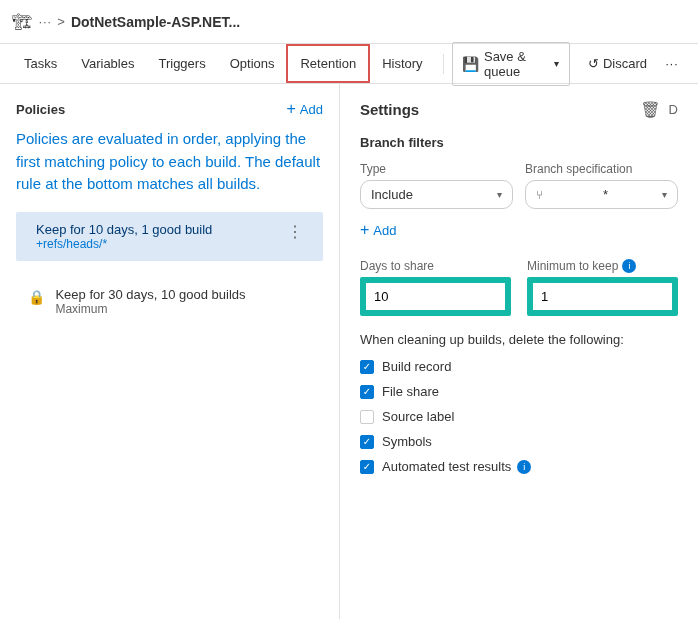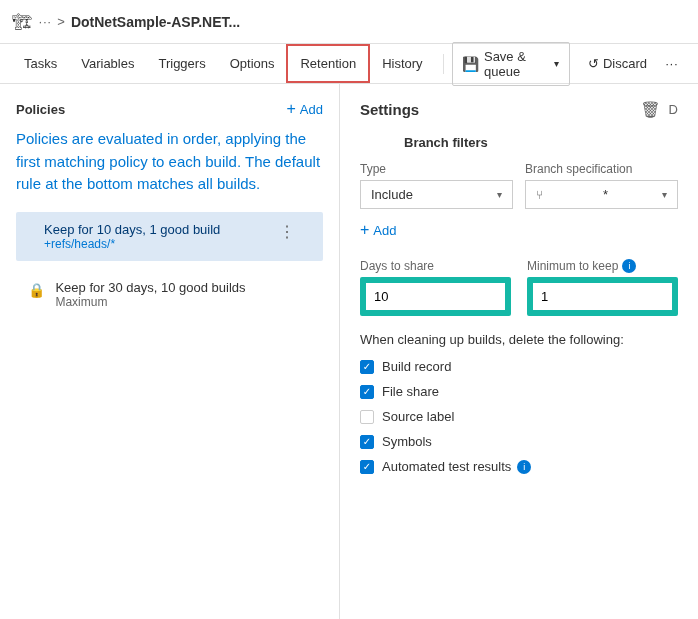--- a/index.html
+++ b/index.html
@@ -26,48 +26,48 @@
     .main-content { display: flex; height: calc(619px - 84px); }
 
     
     .left-panel { width: 340px; border-right: 1px solid #e0e0e0; padding: 16px; overflow-y: auto; flex-shrink: 0; }
     .left-panel-header { display: flex; align-items: center; justify-content: space-between; margin-bottom: 10px; }
     .left-panel-title { font-size: 13px; font-weight: 600; }
     .add-btn { display: flex; align-items: center; color: #0078d4; cursor: pointer; font-size: 13px; }
     .add-btn-icon { font-size: 16px; margin-right: 4px; font-weight: 300; }
     .policy-desc { font-size: 15px; color: #0078d4; line-height: 1.5; margin-bottom: 16px; }
 
-    .policy-item { padding: 10px 28px; border-radius: 2px; margin-bottom: 9px; cursor: pointer; display: flex; align-items: flex-start; justify-content: space-between; }
+    .policy-item { padding: 10px 20px; border-radius: 2px; margin-bottom: 16px; cursor: pointer; display: flex; align-items: flex-start; justify-content: space-between; }
     .policy-item.selected { background: #dce8f5; }
     .policy-item-content { flex: 1; }
     .policy-item-title { font-size: 13px; font-weight: 500; color: #0052a5; }
     .policy-item.selected .policy-item-title { color: #003a73; }
     .policy-item-subtitle { font-size: 12px; color: #0078d4; }
     .policy-item-menu { color: #666; font-size: 16px; cursor: pointer; }
 
     .policy-item-locked { display: flex; align-items: flex-start; padding: 10px 12px; }
     .lock-icon { margin-right: 10px; margin-top: 2px; font-size: 14px; color: #666; }
     .policy-item-locked-content .policy-item-title { color: #333; font-weight: 500; }
     .policy-item-locked-content .policy-item-subtitle { font-size: 12px; color: #666; }
 
     
     .right-panel { flex: 1; padding: 16px 20px; overflow-y: auto; }
     .right-panel-header { display: flex; align-items: center; justify-content: space-between; margin-bottom: 16px; }
     .right-panel-title { font-size: 15px; font-weight: 600; }
     .right-panel-actions { display: flex; align-items: center; }
     .delete-icon { color: #666; cursor: pointer; margin-right: 8px; font-size: 16px; }
     .settings-more { color: #666; cursor: pointer; }
 
-    .section-title { font-size: 13px; font-weight: 600; margin-bottom: 12px; margin-left: 44px; }
+    .section-title { font-size: 13px; font-weight: 600; margin-bottom: 12px; }
 
     .filter-row { display: flex; align-items: flex-start; margin-bottom: 12px; }
     .filter-col { flex: 1; margin-right: 12px; }
     .filter-col:last-child { margin-right: 0; }
     .filter-label { font-size: 12px; color: #666; margin-bottom: 4px; }
-    .select-box { display: flex; align-items: center; justify-content: space-between; border: 1px solid #ccc; border-radius: 0; padding: 6px 10px; cursor: pointer; background: #fff; font-size: 13px; }
+    .select-box { display: flex; align-items: center; justify-content: space-between; border: 1px solid #ccc; border-radius: 10px; padding: 6px 10px; cursor: pointer; background: #fff; font-size: 13px; }
     .select-arrow { font-size: 10px; color: #666; }
 
     .branch-icon { margin-right: 6px; font-size: 12px; color: #666; }
 
     .add-filter-btn { display: flex; align-items: center; color: #0078d4; cursor: pointer; font-size: 13px; margin-bottom: 20px; }
 
     .field-row { display: flex; align-items: flex-start; margin-bottom: 16px; }
     .field-col { flex: 1; margin-right: 16px; }
     .field-col:last-child { margin-right: 0; }
     .field-label { font-size: 12px; color: #666; margin-bottom: 4px; display: flex; align-items: center; }

